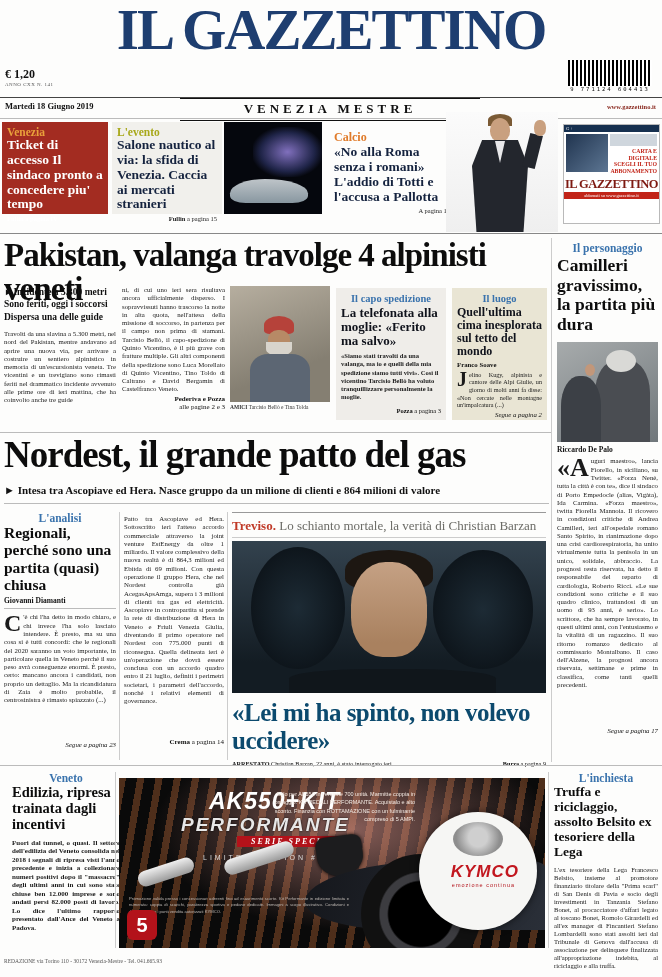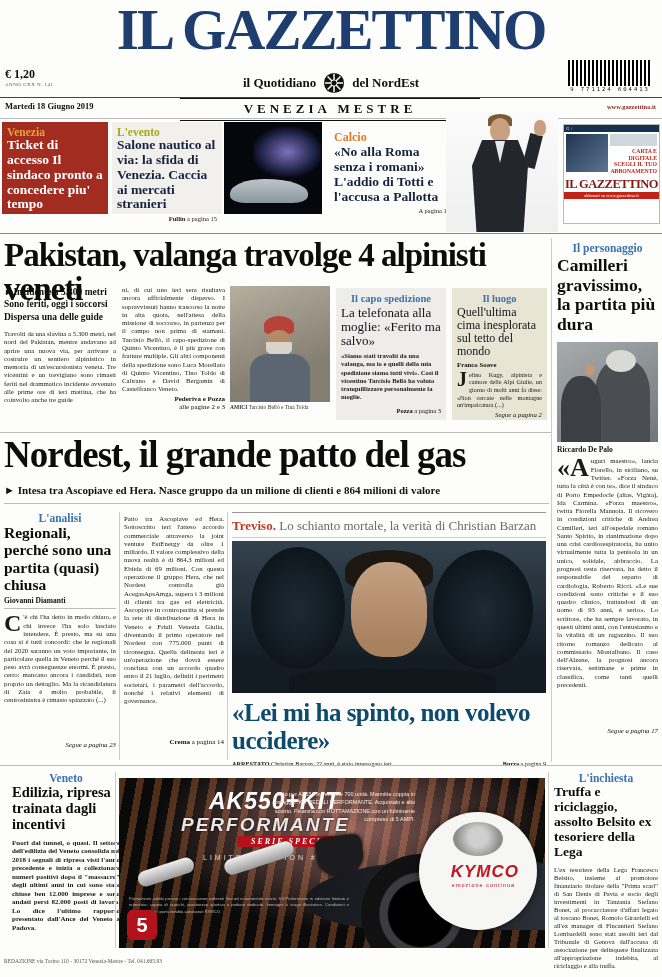--- a/index.html
+++ b/index.html
@@ -38,21 +38,21 @@
   .promo-top{background:#16304f;color:#fff;font-size:4.5px;padding:1px 2px;}
   .promo-red-text{color:#c22418;font-size:5.8px;font-weight:bold;line-height:1.15;text-align:right;}
   .promo-brand{color:#7e1a12;font-weight:bold;font-size:12.5px;letter-spacing:-0.5px;text-align:center;}
   .promo-strip{background:#c22418;color:#fff;font-size:4.5px;text-align:center;padding:1px 0;}
   
   .headline-xl{font-weight:bold;letter-spacing:-1px;line-height:1.02;color:#0c0c0c;}
   .deck{font-size:9.5px;font-weight:bold;line-height:1.3;}
   .body-txt{font-size:6.8px;line-height:1.22;color:#1a1a1a;}
   .byline-right{font-size:7px;text-align:right;margin-top:3px;}
   .kicker-blue{color:#3a73ad;font-weight:bold;font-size:11.5px;text-align:center;}
-  .box-title{font-size:13px;font-weight:normal;line-height:1.08;color:#10131c;margin-top:2px;}
+  .box-title{font-size:13px;font-weight:bold;line-height:1.08;color:#10131c;margin-top:2px;}
   .box-body{font-size:6.6px;line-height:1.25;font-weight:bold;color:#222;}
   .box-byline{font-size:6.5px;text-align:right;margin-top:3px;}
   .author{font-size:7.5px;font-weight:bold;margin:3px 0;}
   .dropcap{float:left;font-size:24px;line-height:20px;font-weight:bold;padding-right:2px;}
   .seg{font-size:6.8px;font-style:italic;text-align:right;}
   .side-title{font-size:17.5px;font-weight:bold;line-height:1.12;color:#0c0c0c;}
   .photo-caption{font-size:5.5px;color:#333;margin-top:2px;}
   .quote-head{font-size:25px;font-weight:bold;letter-spacing:-0.5px;color:#0c4a6e;}
   .strip-kicker{color:#c03a28;font-weight:bold;font-size:13px;}
   .strip-rest{color:#6b6b66;font-size:13px;}
@@ -114,36 +114,20 @@
 </head>
 <body>
 
 <div id="page">
 
   <div class="abs masthead-title" style="top:0;left:0;">IL GAZZETTINO</div>
 
   <div class="abs price" style="left:5px;top:67px;">€ 1,20</div>
   <div class="abs price-sub" style="left:5px;top:82px;">ANNO CXX N. 141</div>
 
-  <div class="abs quot" style="top:72px;left:0;">
-    <span>il Quotidiano</span>
-    <span class="wheel-logo">
-      <svg viewBox="0 0 24 24" width="22" height="22">
-        <circle cx="12" cy="12" r="11" fill="#111"></circle>
-        <g stroke="#fff" stroke-width="1.6">
-          <line x1="12" y1="2" x2="12" y2="22"></line>
-            <line x1="2" y1="12" x2="22" y2="12"></line>
-          <line x1="5" y1="5" x2="19" y2="19"></line>
-            <line x1="19" y1="5" x2="5" y2="19"></line>
-        </g>
-        <circle cx="12" cy="12" r="3.4" fill="#111" stroke="#fff" stroke-width="1"></circle>
-      </svg>
-    </span>
-    <span>del NordEst</span>
-  </div>
 
   <div class="abs" style="right:10px;top:60px;">
     <div class="barcode"></div>
     <div class="barcode-digits">9 771124 604413</div>
   </div>
 
   <div class="abs rule" style="left:0;top:97px;width:662px;"></div>
   <div class="abs date-line" style="left:5px;top:101px;">Martedì 18 Giugno 2019</div>
   <div class="abs edition-box" style="left:180px;top:98px;width:300px;">VENEZIA MESTRE</div>
   <div class="abs website" style="right:6px;top:103px;">www.gazzettino.it</div>

